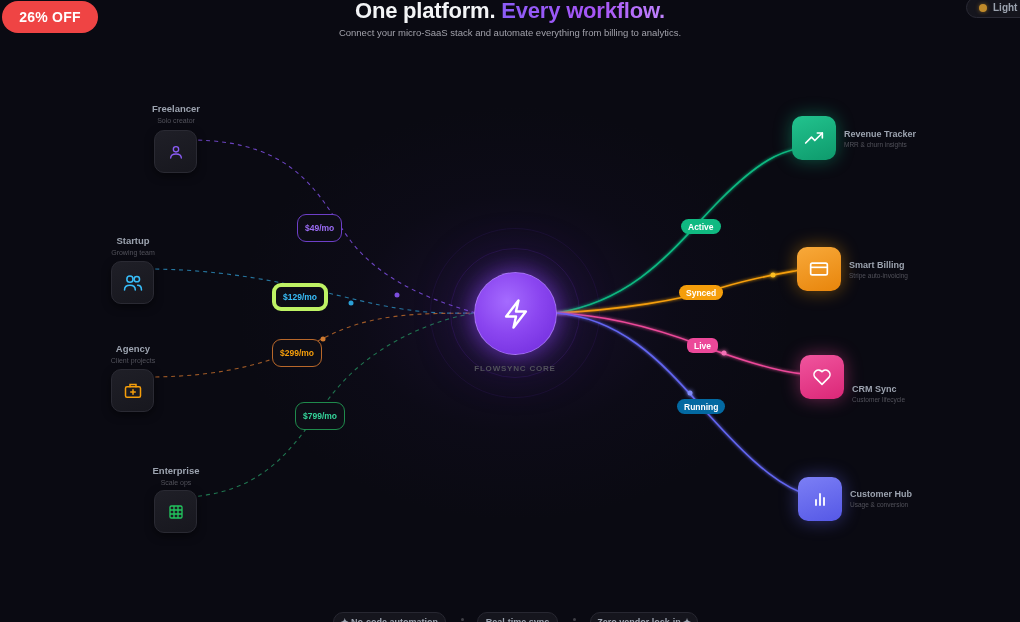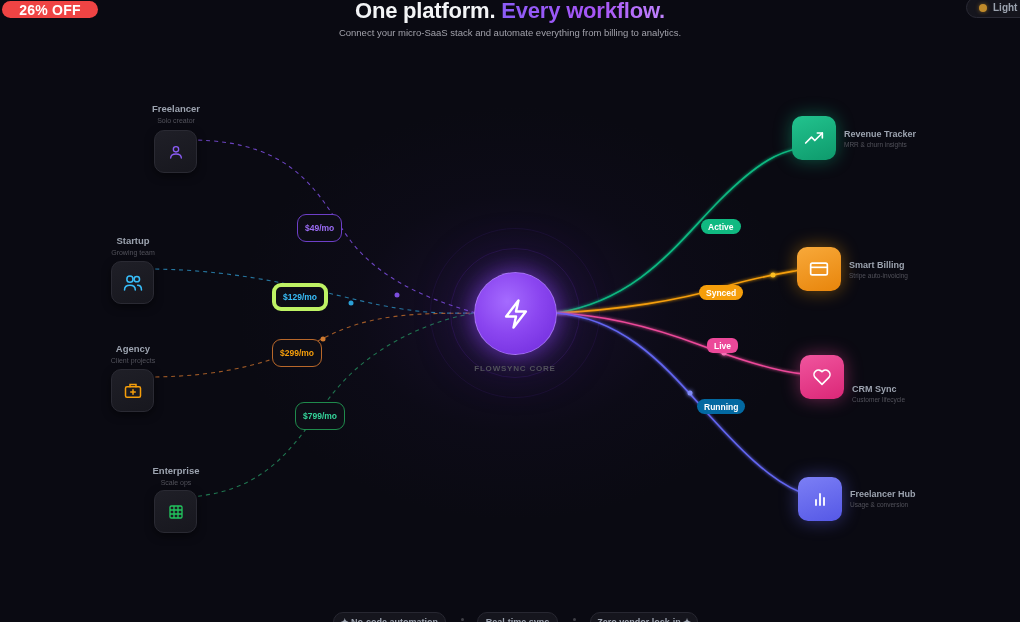--- a/index.html
+++ b/index.html
@@ -11,21 +11,21 @@
       color: #e5e7eb;
     }
     .bg-glow {
       position: absolute; left: 515px; top: 313px;
       width: 560px; height: 420px; transform: translate(-50%, -50%);
       background: radial-gradient(ellipse at center, rgba(88,40,160,0.18) 0%, rgba(40,20,80,0.08) 40%, rgba(10,10,18,0) 70%);
       pointer-events: none;
     }
     .discount {
       position: absolute; left: 2px; top: 1px;
-      width: 96px; height: 17px; border-radius: 16px;
+      width: 96px; height: 32px; border-radius: 16px;
       background: #ef4444; color: #fff;
       font-weight: 700; font-size: 14px;
       display: flex; align-items: center; justify-content: center;
       letter-spacing: 0.2px;
     }
     .title {
       position: absolute; left: 0; right: 0; top: -2px; text-align: center;
       font-size: 22px; font-weight: 900; color: #f3f4f6; letter-spacing: -0.2px;
     }
     .title .accent {
@@ -76,21 +76,21 @@
       border: 1px solid rgba(196,160,255,0.5);
       display: flex; align-items: center; justify-content: center;
     }
     .core-label {
       position: absolute; left: 455px; top: 364px; width: 120px; text-align: center;
       font-size: 8px; font-weight: 700; color: #52525b; letter-spacing: 0.8px;
     }
     .status {
       position: absolute; height: 15px; border-radius: 8px;
       font-size: 8.5px; font-weight: 700; color: #fff;
-      display: flex; align-items: center; justify-content: center; padding: 0 7px; margin-left: 20px;
+      display: flex; align-items: center; justify-content: center; padding: 0 7px;
     }
     .dest-box {
       position: absolute; width: 44px; height: 44px; border-radius: 10px;
       display: flex; align-items: center; justify-content: center;
     }
     .dest-label { position: absolute; }
     .dest-label .name { font-size: 9px; font-weight: 700; color: #9ca3af; }
     .dest-label .desc { font-size: 6.5px; color: #52525b; margin-top: 2px; }
     .bottom-pill {
       position: absolute; top: 612px; height: 20px; border-radius: 10px;
@@ -252,21 +252,21 @@
   <div class="name">CRM Sync</div>
   <div class="desc">Customer lifecycle</div>
 </div>
 
 <div class="dest-box" style="left:798px; top:477px; background:linear-gradient(160deg,#7c7ff5,#5558e6); box-shadow:0 0 18px rgba(99,102,241,0.45);">
   <svg width="16" height="16" viewBox="0 0 16 16" fill="none" stroke="#fff" stroke-width="1.8" stroke-linecap="round">
     <path d="M4 14V9M8 14V3M12 14V7"></path>
   </svg>
 </div>
 <div class="dest-label" style="left:850px; top:489px;">
-  <div class="name">Freelancer Hub</div>
+  <div class="name">Customer Hub</div>
   <div class="desc">Usage &amp; conversion</div>
 </div>
 
 <div class="bottom-pill" style="left:333px; width:113px;">✦ No-code automation</div>
 <div class="sep-dot" style="left:461px;"></div>
 <div class="bottom-pill" style="left:477px; width:81px;">Real-time sync</div>
 <div class="sep-dot" style="left:573px;"></div>
 <div class="bottom-pill" style="left:590px; width:108px;">Zero vendor lock-in ✦</div>
 
 </body></html>

